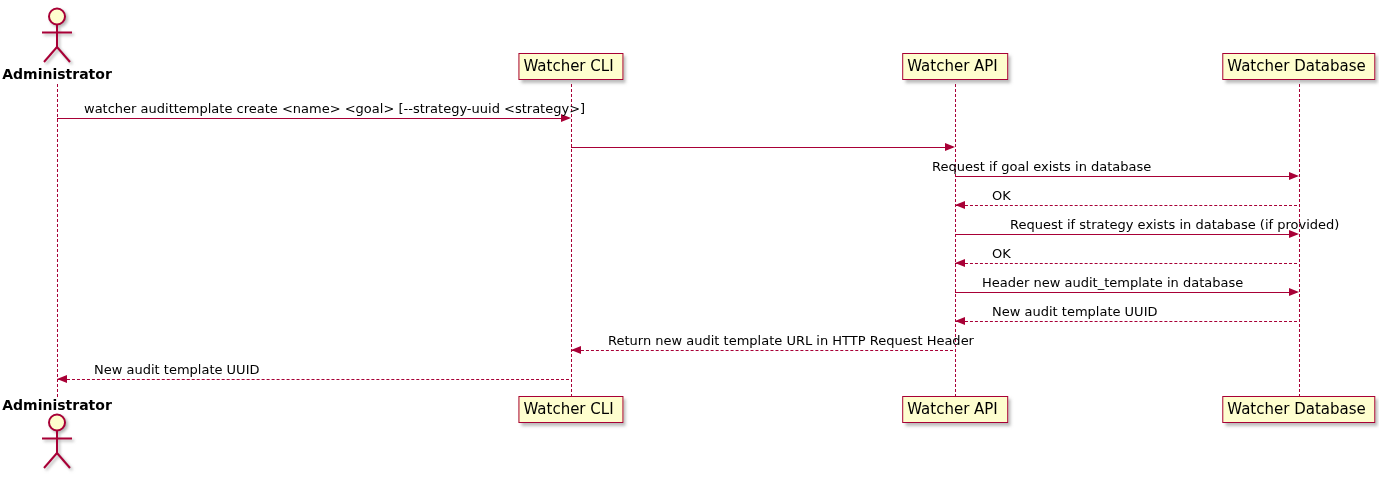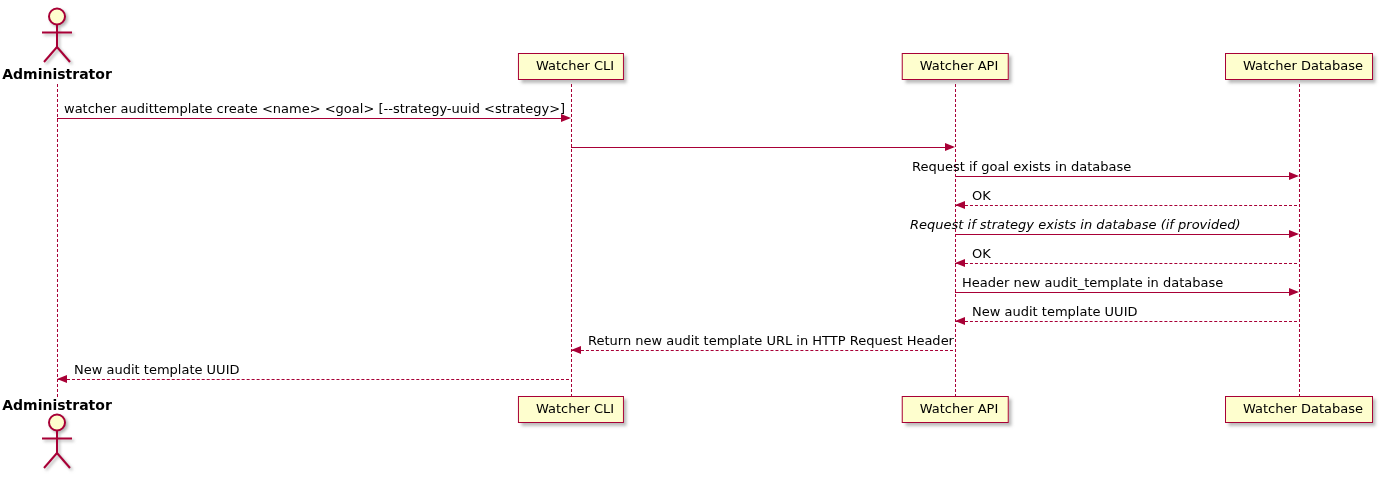--- a/index.html
+++ b/index.html
@@ -10,22 +10,22 @@
     background: var(--bg, #ffffff);
     font-family: "DejaVu Sans", sans-serif;
     overflow: hidden;
     color: var(--text, #000);
   }
   .pbox {
     position: absolute;
     transform: translateX(-50%);
     background: var(--fill, #FEFECE);
     border: 1.4px solid var(--accent, #A80036);
-    padding: 3px 9px 4px 17px;
-    font-size: 13px;
+    padding: 3px 9px 4px 4px;
+    font-size: 15px;
     line-height: 18px;
     white-space: nowrap;
     box-shadow: 3px 3px 3px rgba(120,120,120,0.5);
   }
   .actor-label {
     position: absolute;
     transform: translateX(-50%);
     font-size: 14px;
     line-height: 15px;
     white-space: nowrap;
@@ -52,20 +52,21 @@
     border-top: 4.5px solid transparent;
     border-bottom: 4.5px solid transparent;
   }
   .msg-head.right { border-left: 10px solid var(--accent, #A80036); }
   .msg-head.left  { border-right: 10px solid var(--accent, #A80036); }
   .msg-label {
     position: absolute;
     font-size: 13px;
     line-height: 15px;
     white-space: nowrap;
+    margin-left: 20px;
   }
 </style>
 </head>
 <body>
 
 <div id="stage">
     <div class="lifeline" style="left: 57px; top: 84px; height: 313px;"></div>
     <div class="actor-figure" style="left: 27px; top: 6px;"><svg width="60" height="58" viewBox="0 0 60 58">
         <circle cx="30" cy="10.5" r="8" fill="#FEFECE" stroke="#A80036" stroke-width="2"></circle>
         <line x1="30" y1="18.5" x2="30" y2="41" stroke="#A80036" stroke-width="2"></line>
@@ -97,21 +98,21 @@
     <div class="msg-line" style="left: 571px; top: 147px; width: 382px;"></div>
     <div class="msg-head right" style="top: 143px; left: 945px;"></div>
     <div class="msg-line" style="left: 955px; top: 176px; width: 342px;"></div>
     <div class="msg-head right" style="top: 172px; left: 1289px;"></div>
     <div class="msg-label" style="left: 912px; top: 159px;">Request if goal exists in database</div>
     <div class="msg-line dashed" style="left: 955px; top: 205px; width: 342px;"></div>
     <div class="msg-head left" style="top: 201px; left: 955px;"></div>
     <div class="msg-label" style="left: 972px; top: 188px;">OK</div>
     <div class="msg-line" style="left: 955px; top: 234px; width: 342px;"></div>
     <div class="msg-head right" style="top: 230px; left: 1289px;"></div>
-    <div class="msg-label" style="left: 910px; top: 217px; font-style: italic;">Request if strategy exists in database (if provided)</div>
+    <div class="msg-label" style="left: 990px; top: 217px;">Request if strategy exists in database (if provided)</div>
     <div class="msg-line dashed" style="left: 955px; top: 263px; width: 342px;"></div>
     <div class="msg-head left" style="top: 259px; left: 955px;"></div>
     <div class="msg-label" style="left: 972px; top: 246px;">OK</div>
     <div class="msg-line" style="left: 955px; top: 292px; width: 342px;"></div>
     <div class="msg-head right" style="top: 288px; left: 1289px;"></div>
     <div class="msg-label" style="left: 962px; top: 275px;">Header new audit_template in database</div>
     <div class="msg-line dashed" style="left: 955px; top: 321px; width: 342px;"></div>
     <div class="msg-head left" style="top: 317px; left: 955px;"></div>
     <div class="msg-label" style="left: 972px; top: 304px;">New audit template UUID</div>
     <div class="msg-line dashed" style="left: 571px; top: 350px; width: 382px;"></div>

